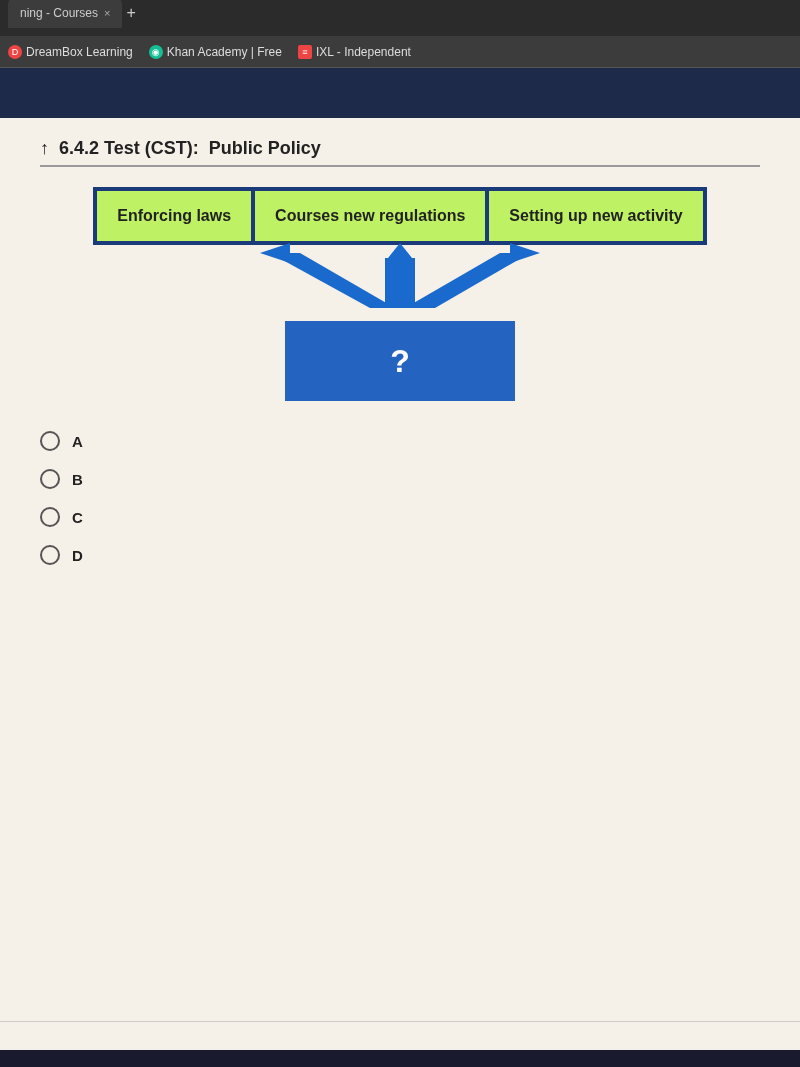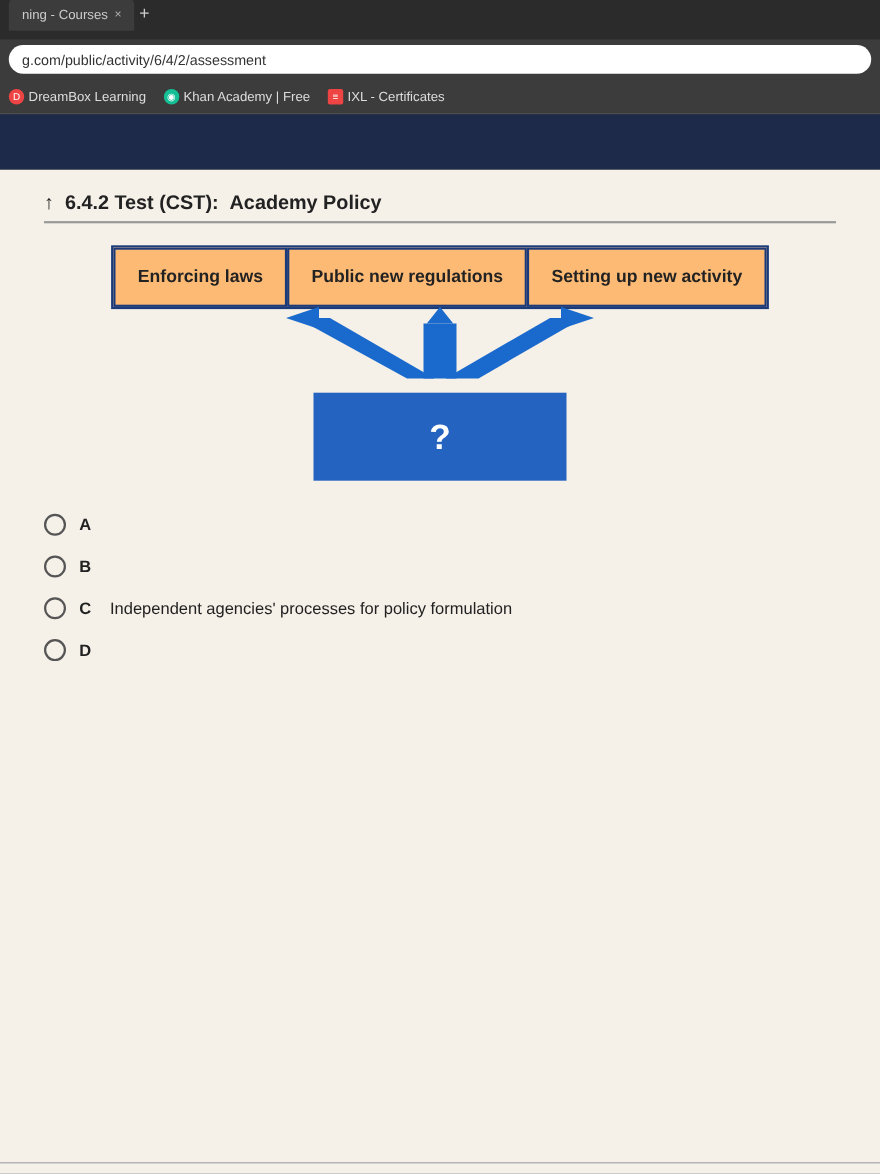--- a/index.html
+++ b/index.html
@@ -169,21 +169,21 @@
     }
 
     .box {
       border: 2.5px solid #1a3a7a;
       padding: 16px 20px;
       min-width: 140px;
       text-align: center;
       font-weight: bold;
       font-size: 16px;
       color: #222;
-      background: #fdba74;
+      background: #bef264;
       display: flex;
       align-items: center;
       justify-content: center;
     }
 
     .box:not(:last-child) {
       border-right: 2.5px solid #1a3a7a;
     }
 
     
@@ -256,62 +256,57 @@
 <div class="browser-chrome">
 
   <div class="tab-bar">
     <div class="tab">
       <span>ning - Courses</span>
       <span class="close-btn">×</span>
     </div>
     <span class="tab-plus">+</span>
   </div>
 
-  <div class="address-bar-row">
-    <div class="address-bar">
-      <span>g.com/public/activity/6/4/2/assessment</span>
-    </div>
-  </div>
 
   <div class="bookmarks-bar">
     <div class="bookmark-item">
       <span class="bookmark-icon" style="background:#e44;color:white;">D</span>
       <span>DreamBox Learning</span>
     </div>
     <div class="bookmark-item">
       <span class="bookmark-icon khan-icon">◉</span>
       <span>Khan Academy | Free</span>
     </div>
     <div class="bookmark-item">
       <span class="bookmark-icon ixl-icon">≡</span>
-      <span>IXL - Certificates</span>
+      <span>IXL - Independent</span>
     </div>
   </div>
 </div>
 
 <div class="app-nav"></div>
 
 <div class="page-content">
   <div class="content-area">
 
     <div class="test-title">
       <span class="arrow-up">↑</span>
       <span>6.4.2 Test (CST):</span>
-      <span>Academy Policy</span>
+      <span>Public Policy</span>
     </div>
     <hr class="divider">
 
     <div class="diagram-container">
 
       <div class="boxes-row">
         <div class="box">
           <span>Enforcing laws</span>
         </div>
         <div class="box">
-          <span>Public new regulations</span>
+          <span>Courses new regulations</span>
         </div>
         <div class="box">
           <span>Setting up new activity</span>
         </div>
       </div>
 
       <div class="arrows-area">
         <svg class="arrows-svg" viewBox="0 0 400 80" xmlns="http://www.w3.org/2000/svg">
 
           <polygon points="70,10 100,10 195,65 170,65" fill="#1a6acd"></polygon>
@@ -342,21 +337,20 @@
       </div>
 
       <div class="answer-choice">
         <div class="radio-circle"></div>
         <span class="choice-letter">B</span>
       </div>
 
       <div class="answer-choice">
         <div class="radio-circle"></div>
         <span class="choice-letter">C</span>
-        <span>Independent agencies' processes for policy formulation</span>
       </div>
 
       <div class="answer-choice">
         <div class="radio-circle"></div>
         <span class="choice-letter">D</span>
       </div>
 
     </div>
 
   </div>

